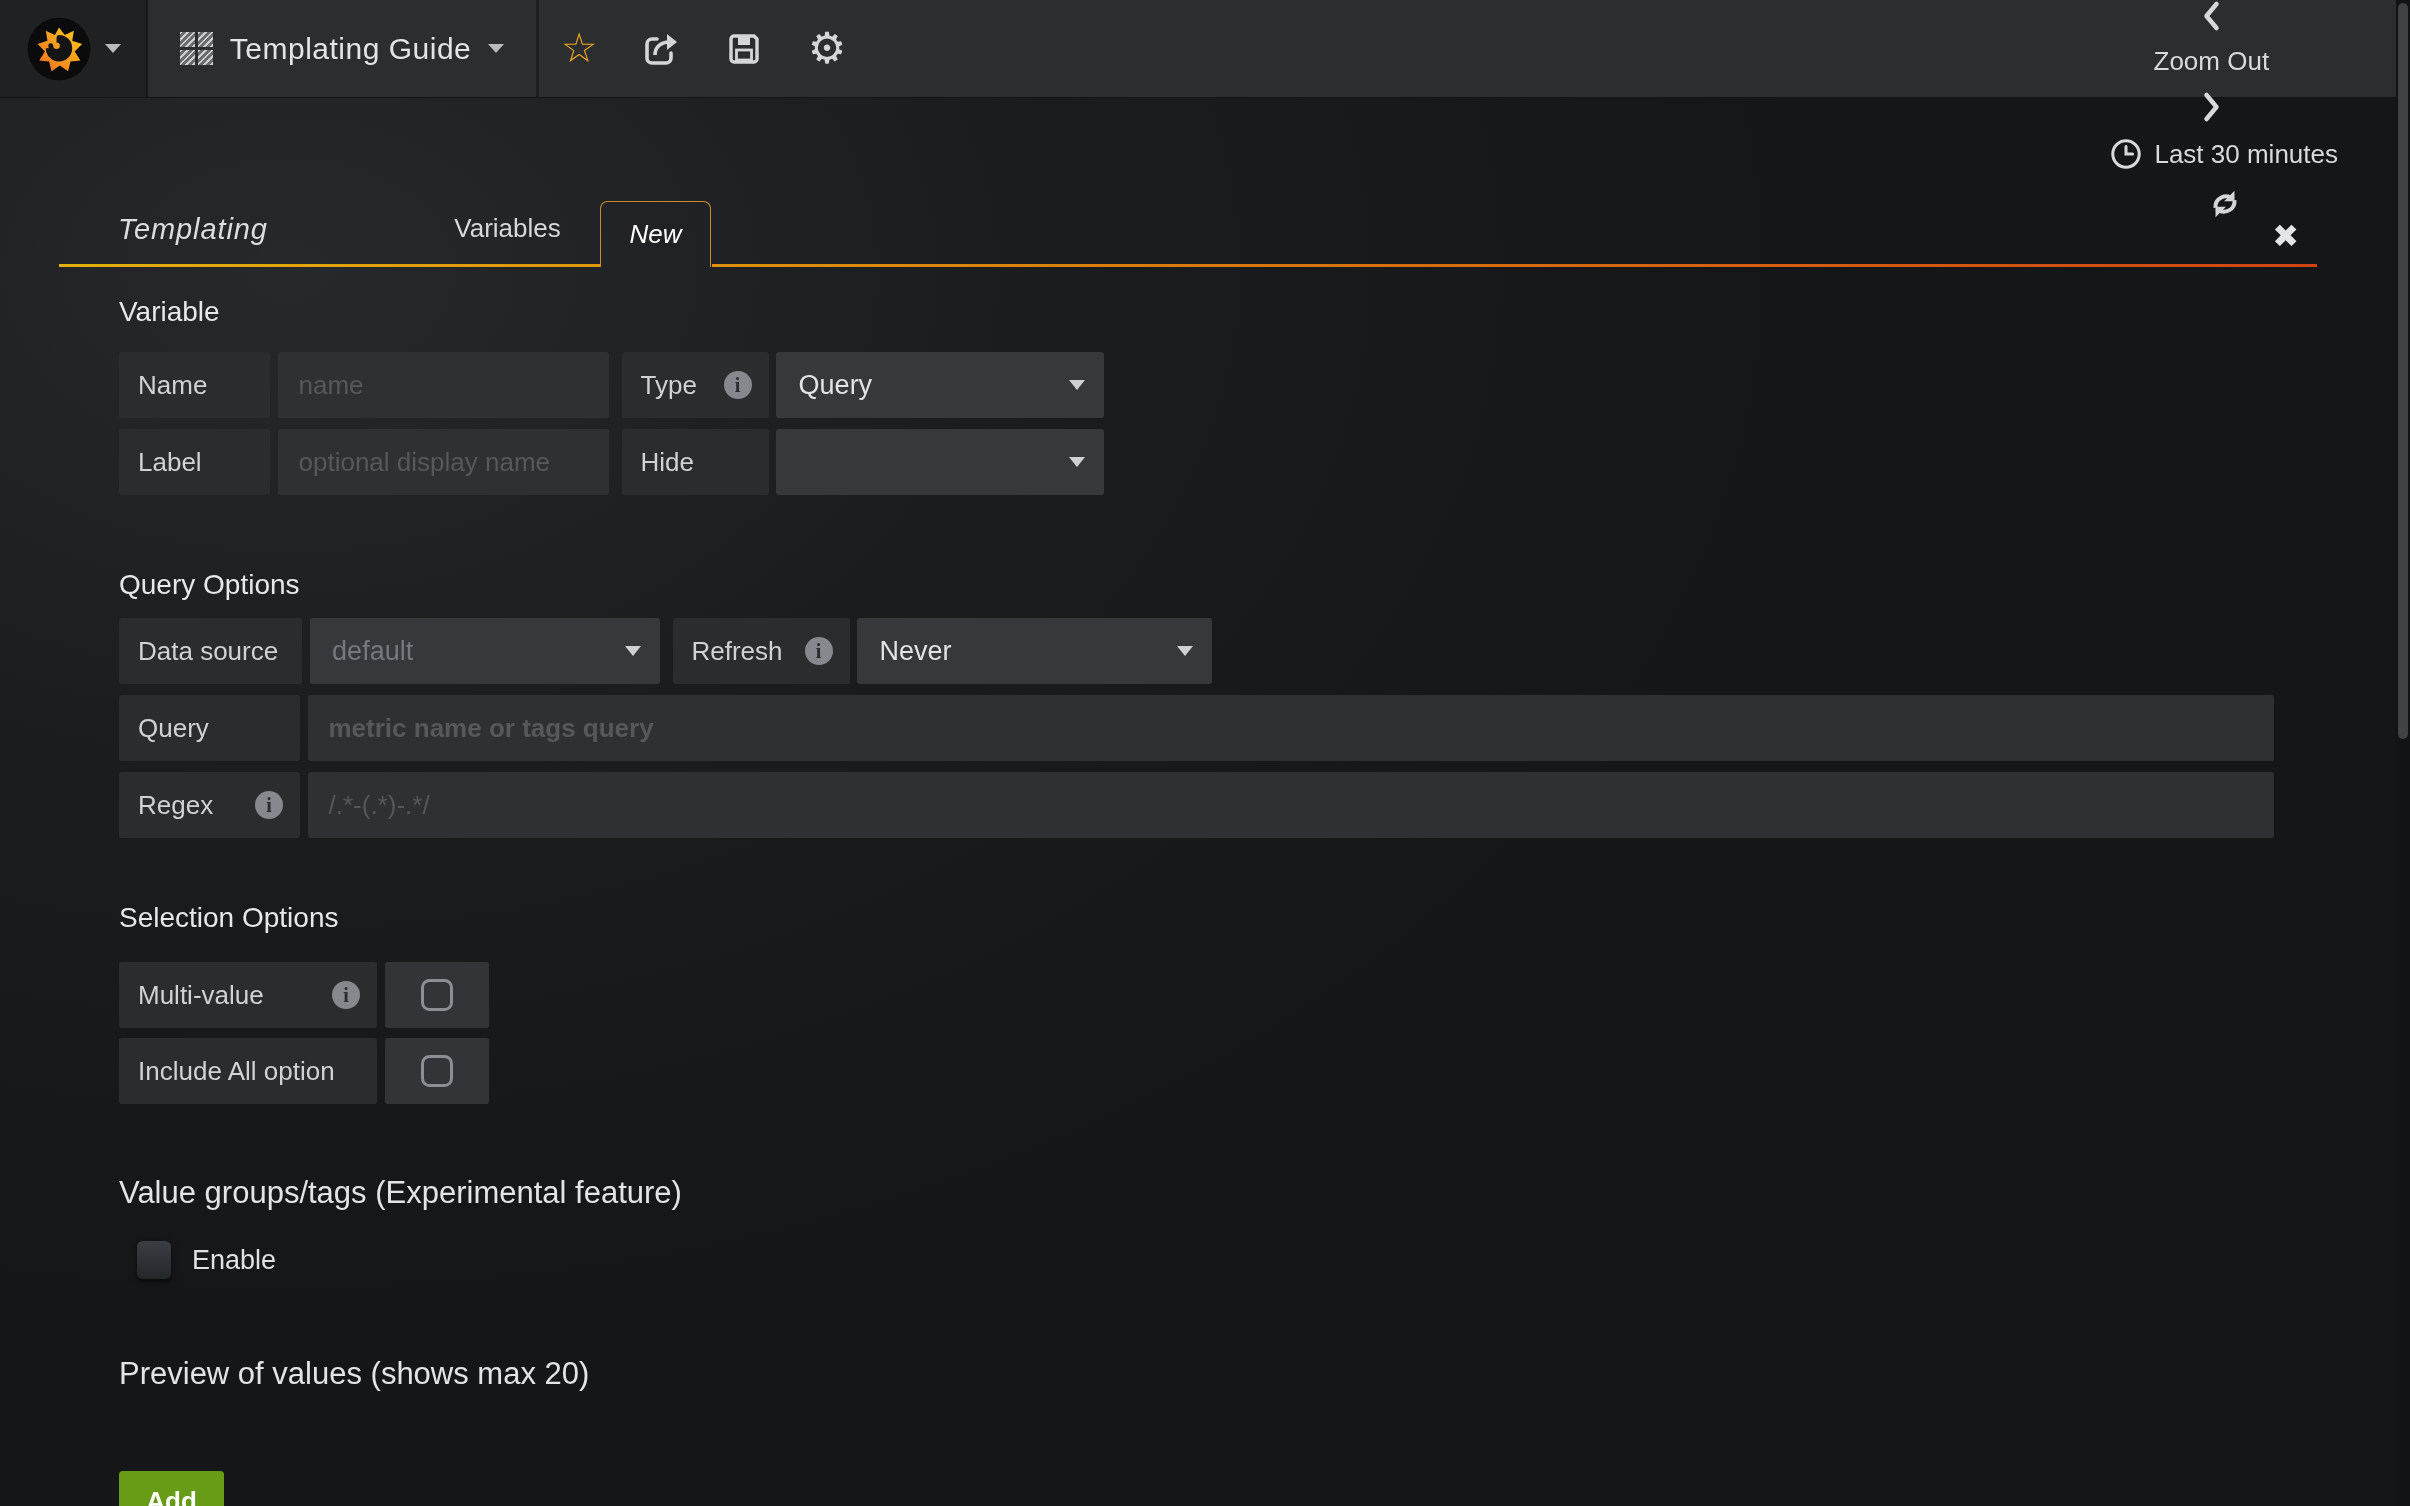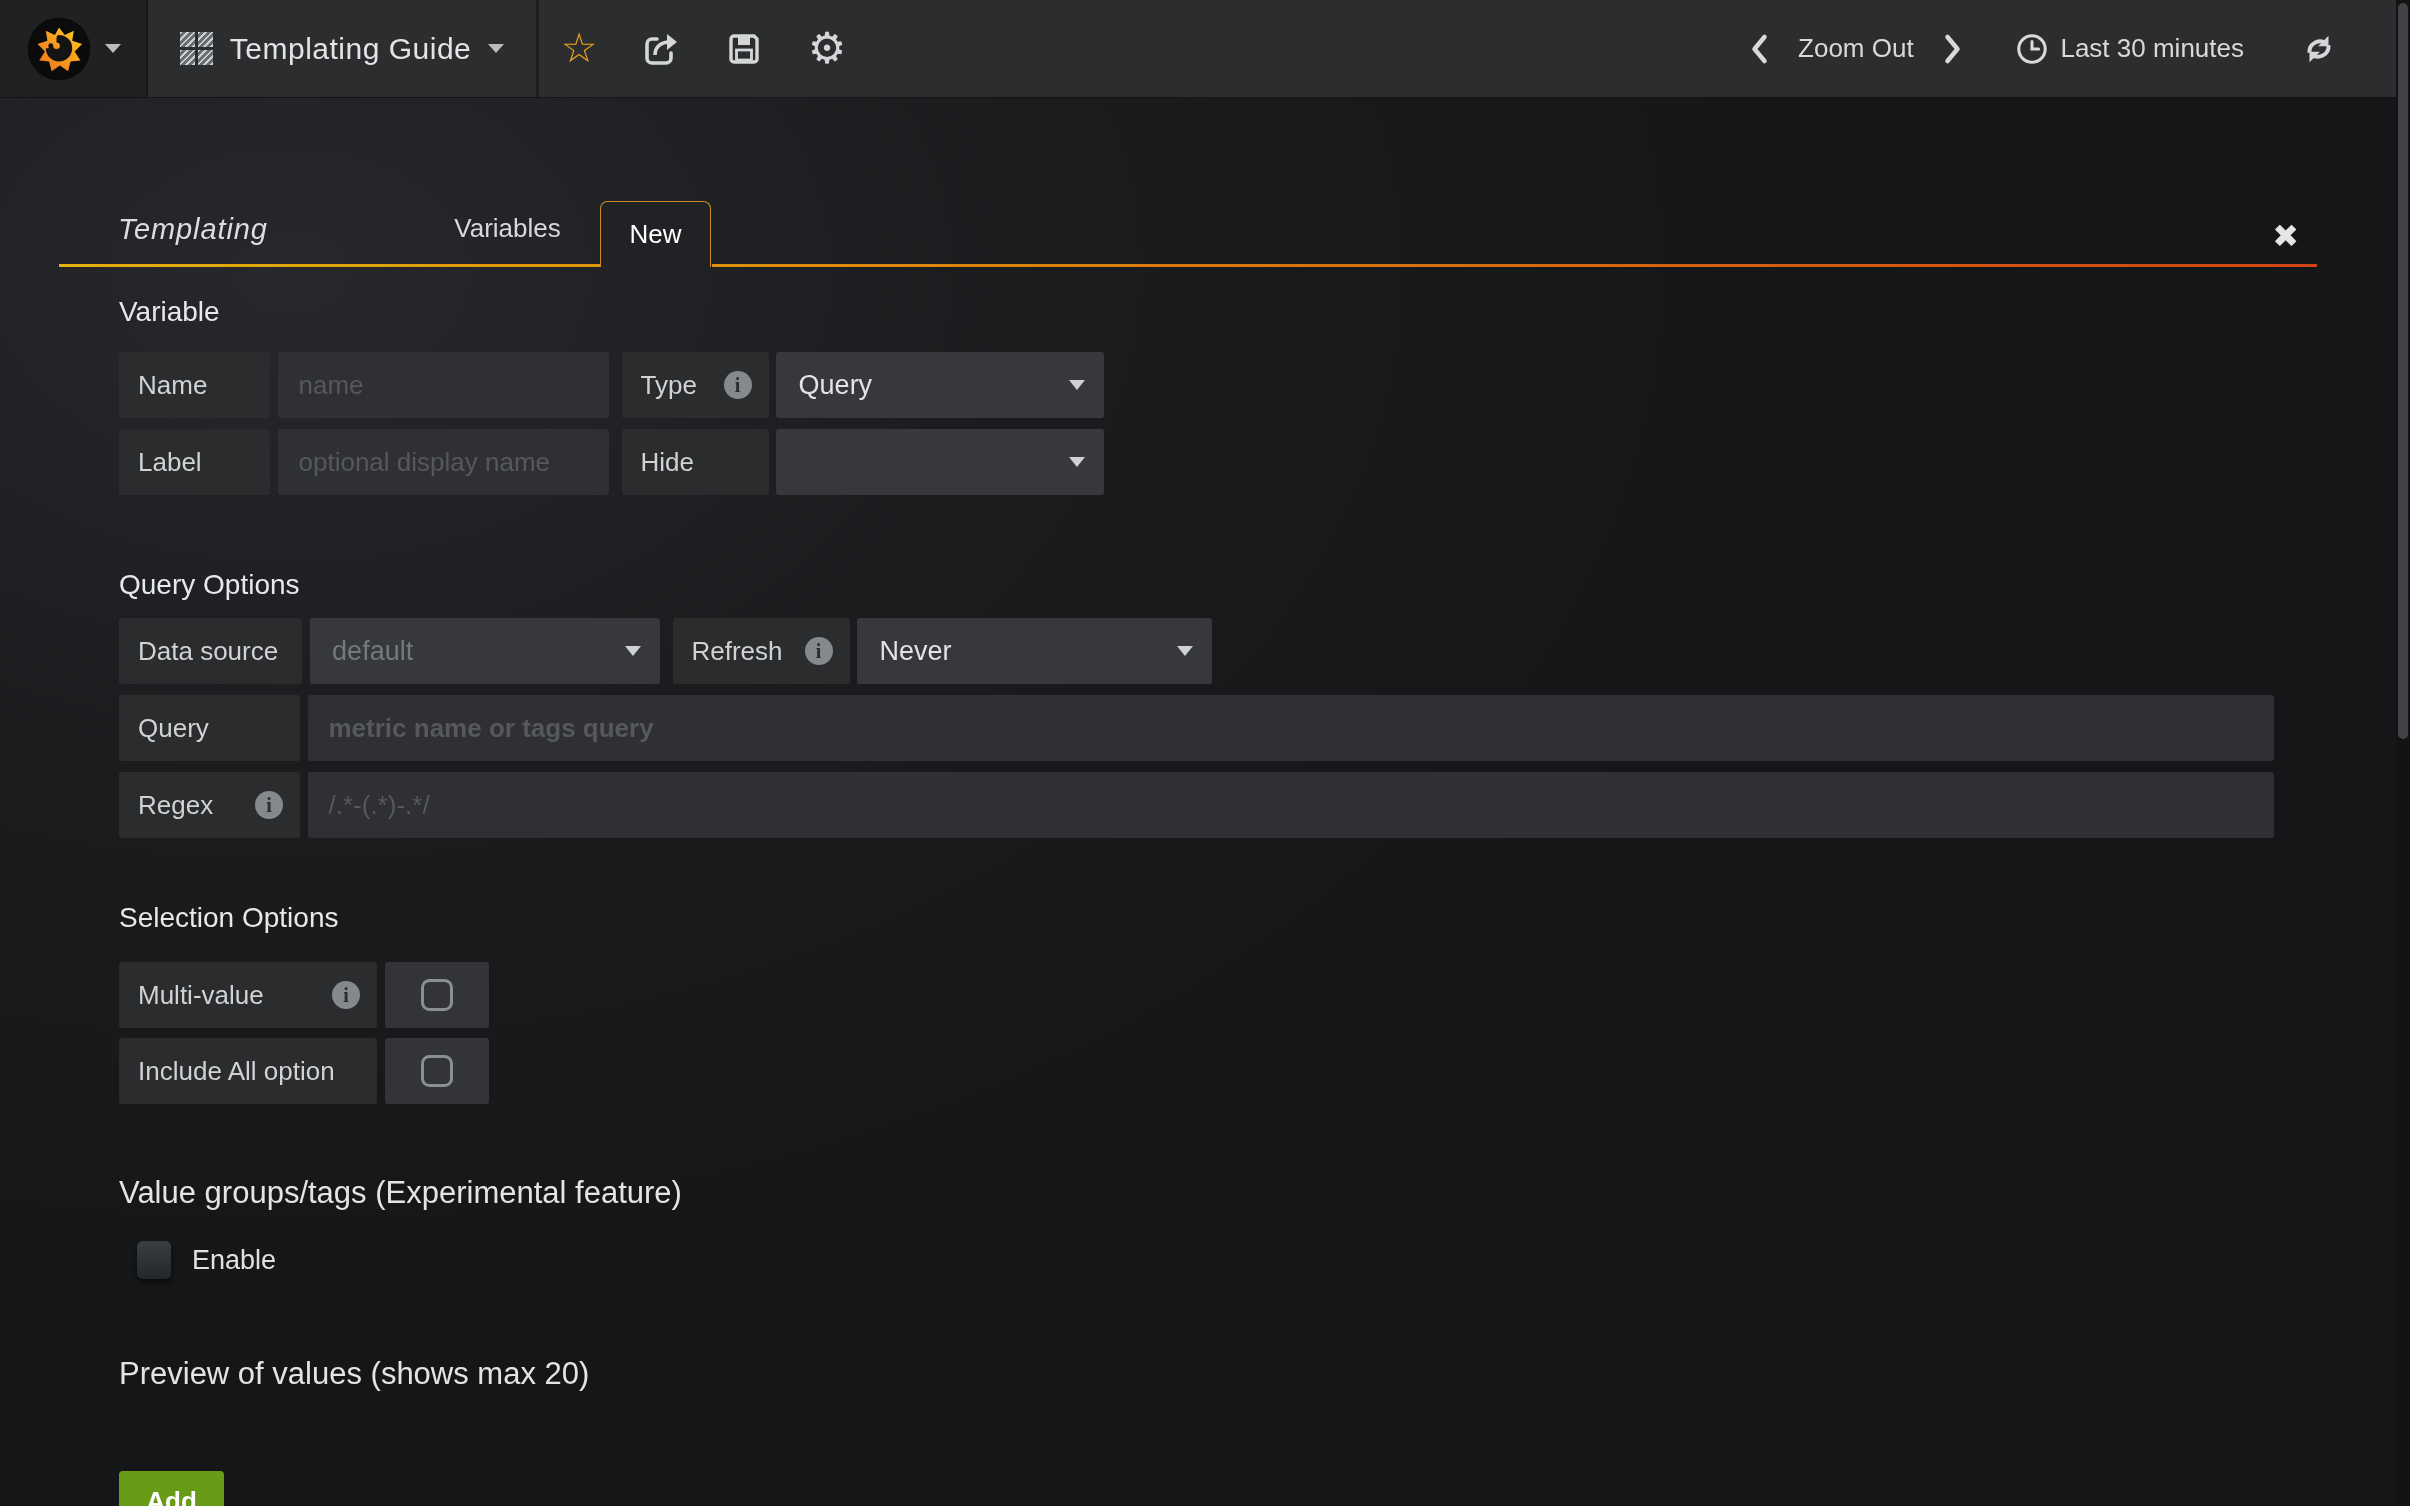--- a/index.html
+++ b/index.html
@@ -33,21 +33,21 @@
   .grid-icon { display:grid; grid-template-columns:15px 15px; grid-template-rows:15px 15px; gap:2.8px; }
   .grid-icon span { background:repeating-linear-gradient(135deg,#cdd0d3 0 1.9px,#6a6d70 1.9px 4.7px); }
   .dash-title .title-text { font-size:30px; color:#e3e4e6; letter-spacing:0.5px; }
   .nav-divider { width:2.8px; height:100%; background:#1d1e20; }
   .nav-iconbtn {
     background:none; border:none; cursor:pointer; padding:0 21.7px; height:100%;
     display:flex; align-items:center; color:#d4d6d8;
   }
   .star-glyph { font-size:41px; color:#eda21f; line-height:1; }
   .gear-glyph { font-size:43px; color:#d4d6d8; line-height:1; }
-  .nav-right { margin-left:auto; display:flex; align-items:center; gap:2px; padding-right:45px; height:100%; }
+  .nav-right { margin-left:auto; display:flex; align-items:center; gap:14px; padding-right:45px; height:100%;flex-direction:column; }
   .nav-text { font-size:26px; color:#d8d9da; }
   .nav-btn {
     background:none; border:none; color:#d8d9da; font-family:inherit; font-size:26px;
     display:flex; align-items:center; gap:11.3px; cursor:pointer; padding:0 13px; height:100%;
   }
 
   
   .scrollbar { position:absolute; top:0; right:0; width:14px; height:1507px; background:#121314; }
   .scroll-thumb { position:absolute; top:2.8px; left:1.9px; width:10.4px; height:736px; background:#404246; border-radius:5.6px; }
 
@@ -62,21 +62,21 @@
   }
   .tab-inactive {
     position:absolute; left:393px; top:109px; width:111px; height:43px;
     display:flex; align-items:center; justify-content:center;
     font-size:26px; color:#d8d9da; cursor:pointer; background:none; border:none; font-family:inherit;
   }
   .tab-active {
     position:absolute; left:541px; top:103px; width:111px; height:66px;
     display:flex; align-items:center; justify-content:center;
     font-size:26px; color:#ffffff; cursor:pointer; font-family:inherit;
-    background:transparent; border:1.9px solid #d08a25; border-bottom:none; border-radius:7.5px 7.5px 0 0;
+    background:transparent; border:1.9px solid #d08a25; border-bottom:none; border-radius:7.5px 7.5px 0 0;font-style:italic;
   }
   .close-btn {
     position:absolute; right:17px; bottom:15px; background:none; border:none; cursor:pointer;
     font-size:32px; color:#e4e5e6; line-height:1; font-family:inherit;
   }
 
   
   .section-heading { position:absolute; left:119px; font-size:28px; font-weight:500; color:#e7e8e9; }
   .big-heading { position:absolute; left:119px; font-size:31px; font-weight:400; color:#e3e4e5;text-align:center; }
   .form-row { position:absolute; left:119px; display:flex; align-items:stretch; height:66px; }

